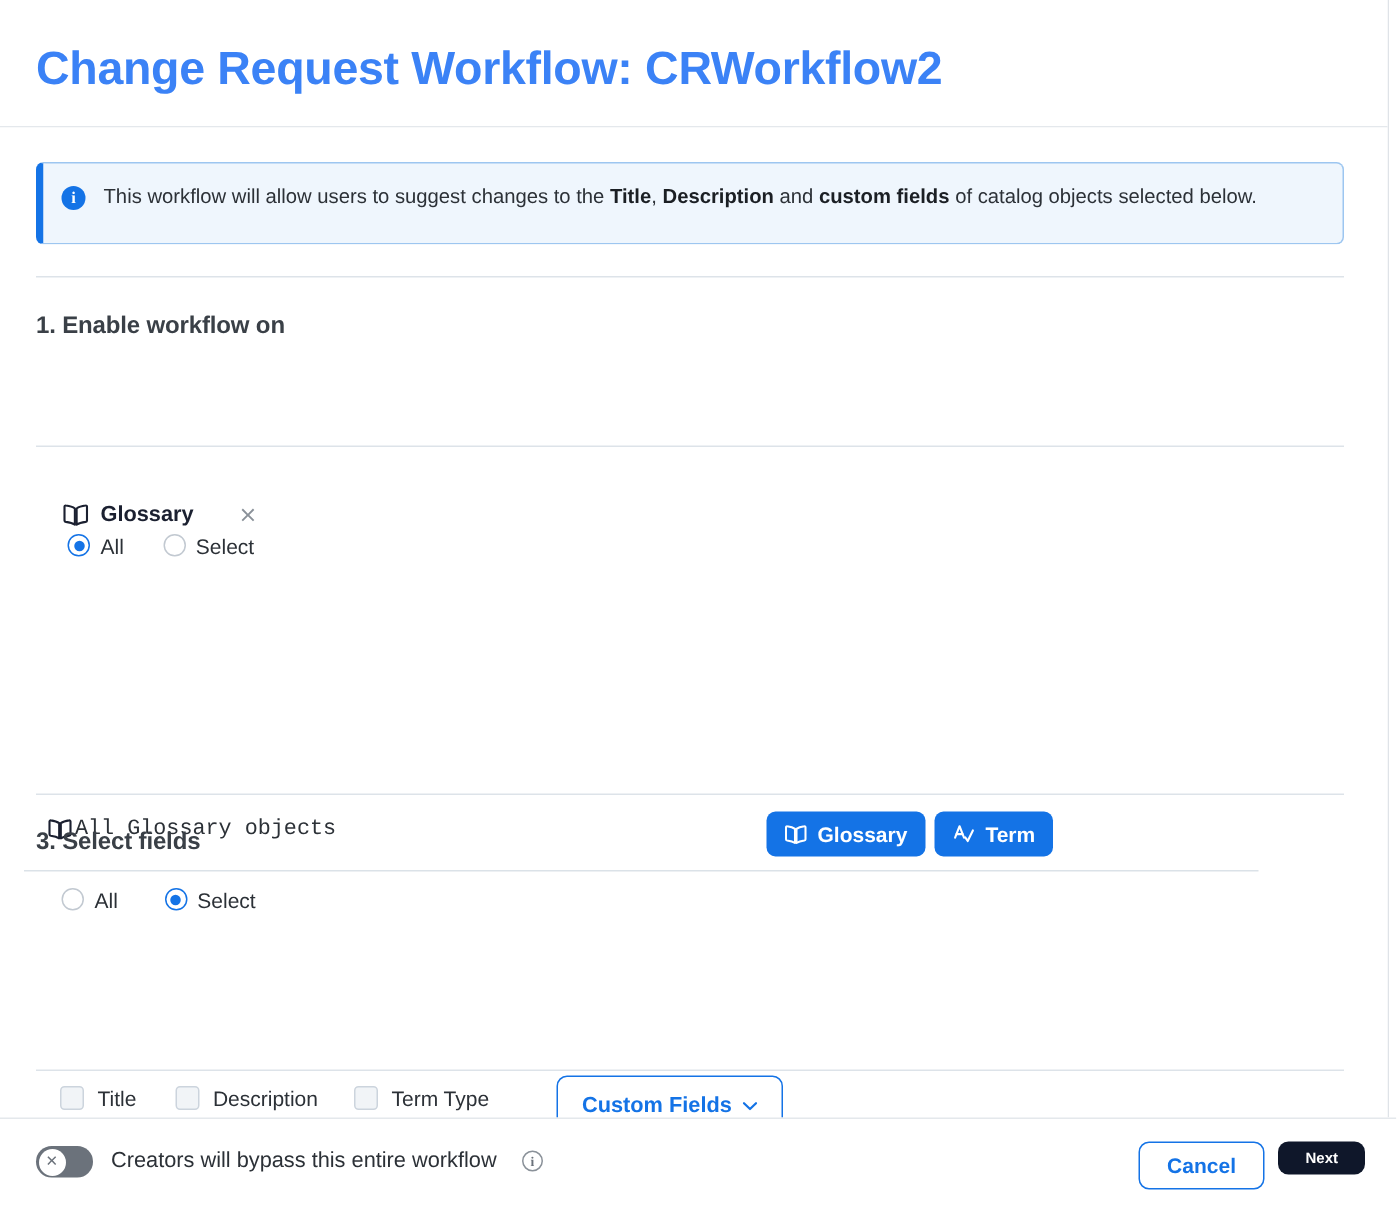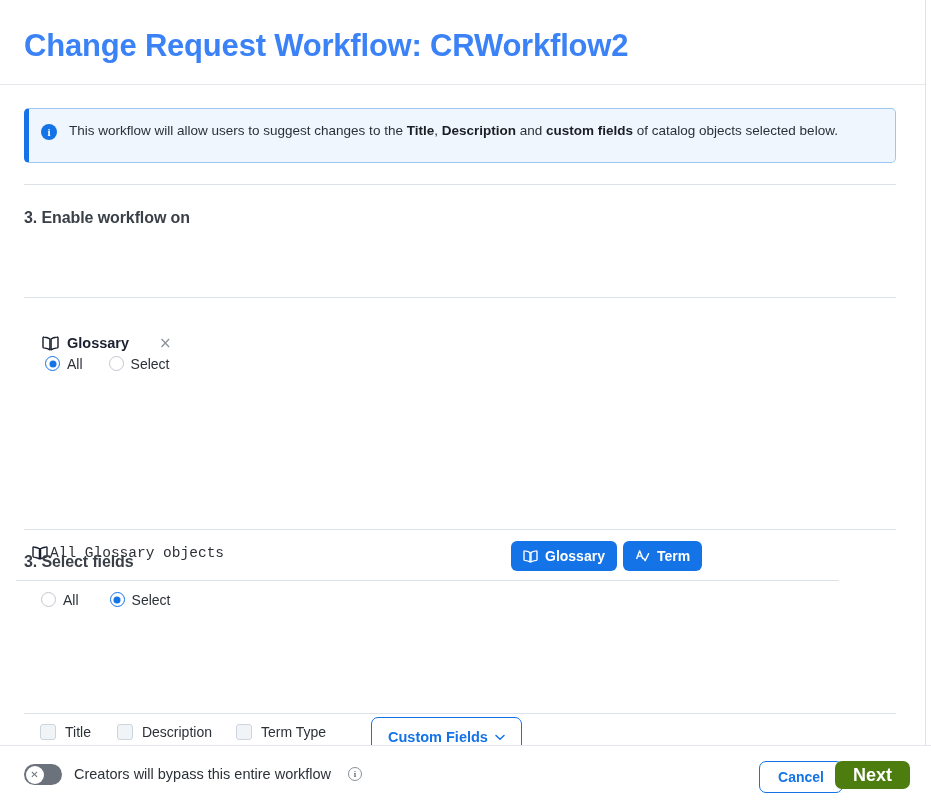--- a/index.html
+++ b/index.html
@@ -326,28 +326,28 @@
     border-radius: 7px;
     background: #fff;
     color: #1473e6;
     font-size: 14px;
     font-weight: bold;
     cursor: pointer;
   }
   .btn-next {
     position: absolute;
     right: 21px; top: 15px;
-    height: 28px;
+    height: 22px;
     padding: 0 18px;
     display: flex; align-items: center;
     border: none;
     border-radius: 7px;
-    background: #4d7c0f;
+    background: #0f172a;
     color: #ffffff;
-    font-size: 18px;
+    font-size: 10px;
     font-weight: bold;
     cursor: default;
   }
 </style>
 </head>
 <body>
 
 <div id="app">
 
   <div class="panel-right-rule"></div>
@@ -358,21 +358,21 @@
 
   <div class="body-area">
 
     <div class="info-banner">
       <div class="info-icon">i</div>
       <div class="info-text"><span>This workflow will allow users to suggest changes to the </span><b>Title</b><span>, </span><b>Description</b><span> and </span><b>custom fields</b><span> of catalog objects selected below.</span></div>
     </div>
 
     <div class="divider" style="top:99px"></div>
 
-    <div class="section-title" style="top:124px">3. Enable workflow on</div>
+    <div class="section-title" style="top:124px">1. Enable workflow on</div>
 
     <div class="enable-chip">
       <span class="bookicon">
         <svg width="17" height="15" viewBox="0 0 20 18" fill="none" xmlns="http://www.w3.org/2000/svg">
           <path d="M1 2.2C1 1.6 1.5 1.1 2.1 1.2C4.4 1.5 7.6 2.3 9.3 3.6L9.3 16.6C7.6 15.4 4.4 14.6 2.1 14.3C1.5 14.2 1 13.7 1 13.1Z" stroke="#1b2030" stroke-width="1.7" stroke-linejoin="round"></path>
           <path d="M19 2.2C19 1.6 18.5 1.1 17.9 1.2C15.6 1.5 12.4 2.3 10.7 3.6L10.7 16.6C12.4 15.4 15.6 14.6 17.9 14.3C18.5 14.2 19 13.7 19 13.1Z" stroke="#1b2030" stroke-width="1.7" stroke-linejoin="round"></path>
         </svg>
       </span>
       <span class="chip-label">Glossary</span>
       <span class="chip-remove">×</span>

